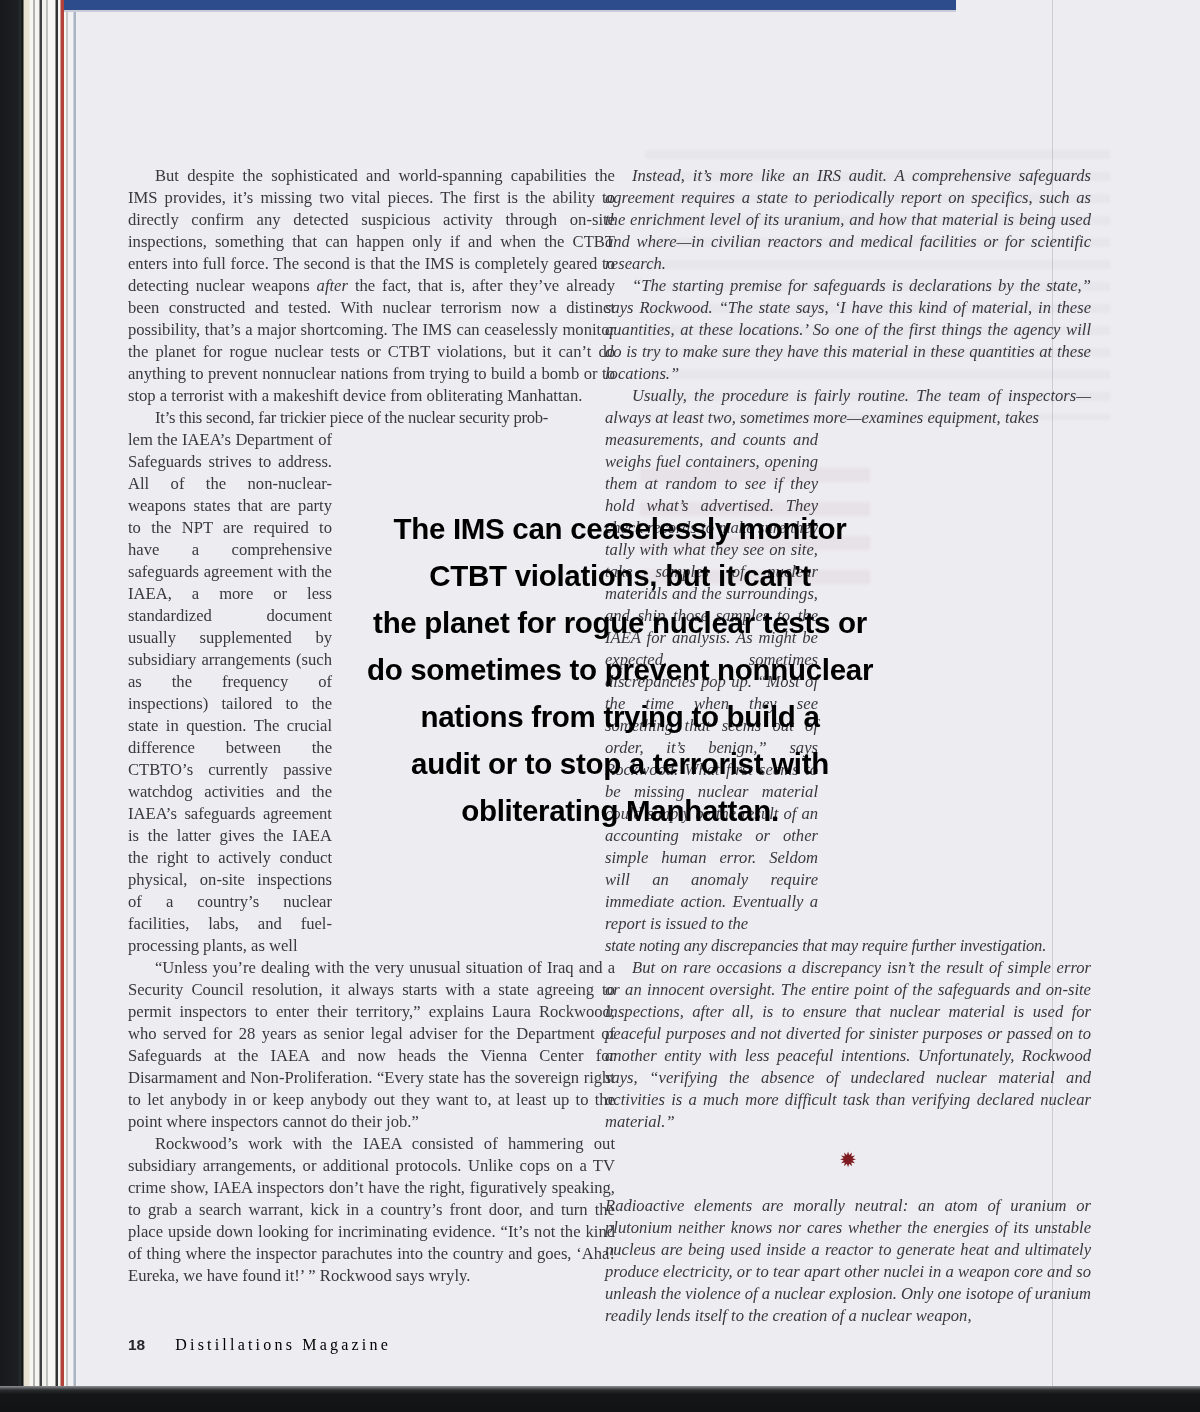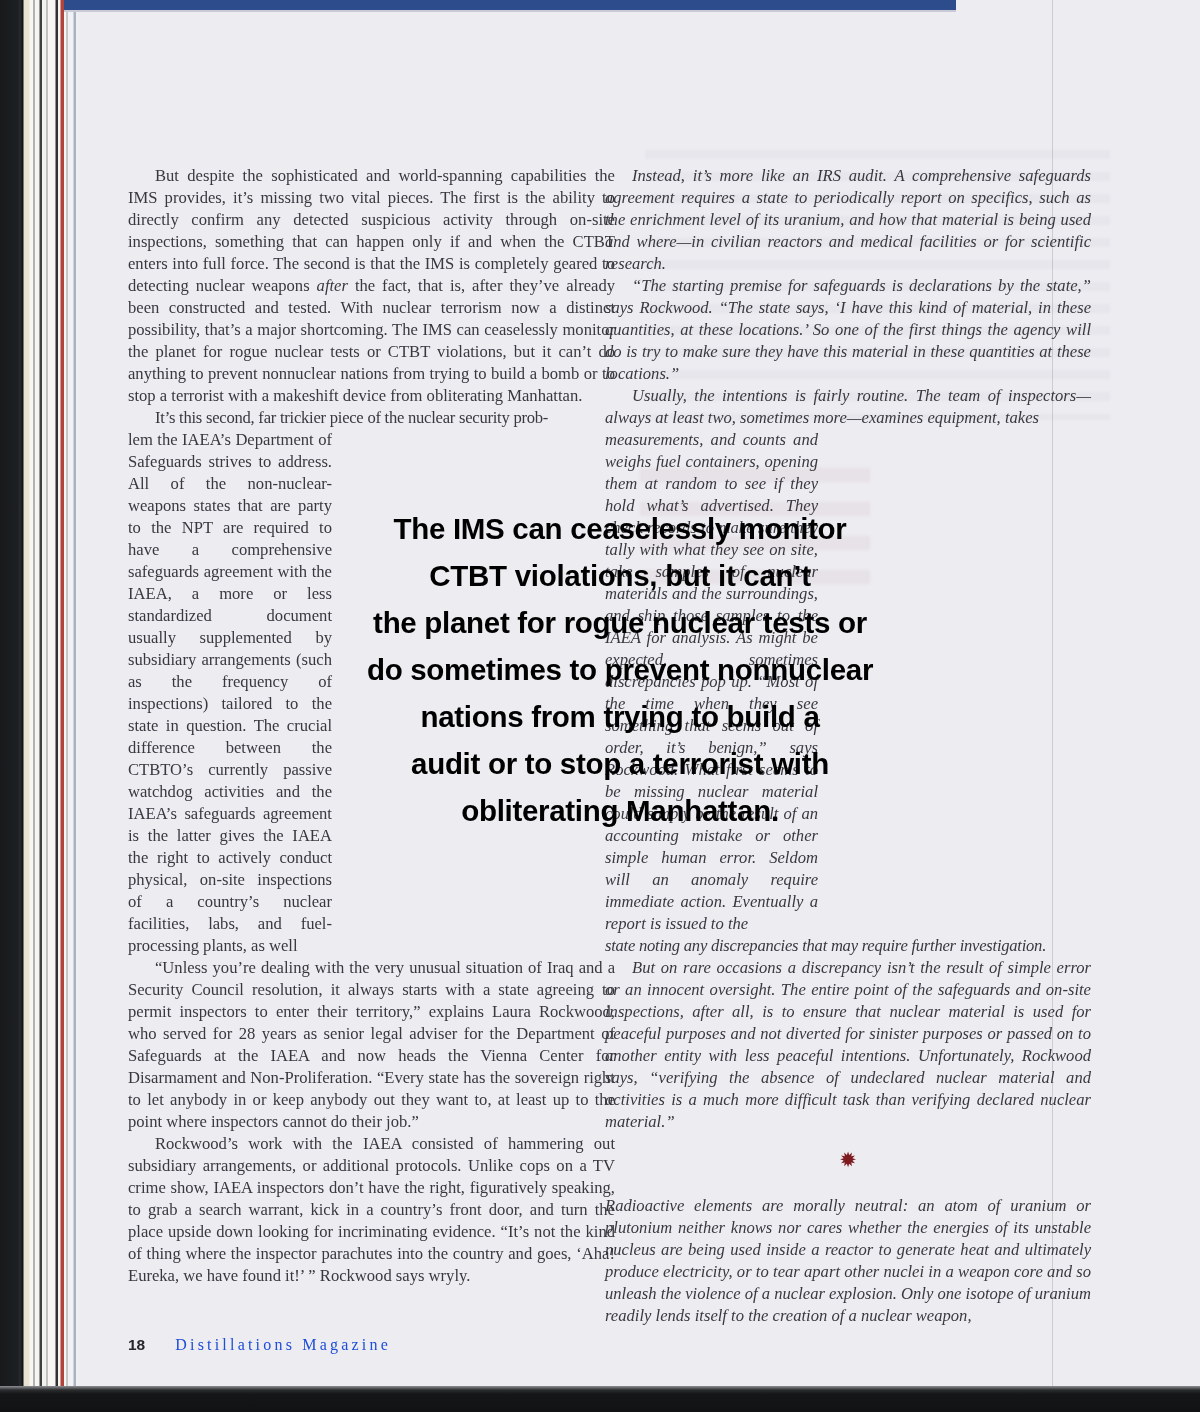--- a/index.html
+++ b/index.html
@@ -123,21 +123,21 @@
   .folio {
     font-family: "Liberation Sans", sans-serif;
     font-weight: bold;
     font-size: 15.5px;
     color: #26262b;
   }
   .magname {
     font-family: "Liberation Serif", serif;
     font-size: 16px;
     letter-spacing: 3.2px;
-    color: #1d4ed8;
+    color: #000000;
   }
 </style>
 </head>
 <body>
 
 <div id="stage" style="background: rgb(237, 236, 241);">
 
   <div class="edge-stripes"></div>
   <div class="top-blue-bar" id="top-bar" style="background: rgb(44, 76, 139);"></div>
   <div class="right-page-edge"></div>
@@ -149,21 +149,21 @@
     <p class="indent"><span>But despite the sophisticated and world-spanning capabilities the IMS provides, it’s missing two vital pieces. The first is the ability to directly confirm any detected suspicious activity through on-site inspections, something that can happen only if and when the CTBT enters into full force. The second is that the IMS is completely geared to detecting nuclear weapons </span><em>after</em><span> the fact, that is, after they’ve already been constructed and tested. With nuclear terrorism now a distinct possibility, that’s a major shortcoming. The IMS can ceaselessly monitor the planet for rogue nuclear tests or CTBT violations, but it can’t do anything to prevent nonnuclear nations from trying to build a bomb or to stop a terrorist with a makeshift device from obliterating Manhattan.</span></p>
     <p class="indent oneline">It’s this second, far trickier piece of the nuclear security prob-</p>
     <p class="narrow-left">lem the IAEA’s Department of Safeguards strives to address. All of the non-nuclear-weapons states that are party to the NPT are required to have a comprehensive safeguards agreement with the IAEA, a more or less standardized document usually supplemented by subsidiary arrangements (such as the frequency of inspections) tailored to the state in question. The crucial difference between the CTBTO’s currently passive watchdog activities and the IAEA’s safeguards agreement is the latter gives the IAEA the right to actively conduct physical, on-site inspections of a country’s nuclear facilities, labs, and fuel-processing plants, as well</p>
     <p class="indent">“Unless you’re dealing with the very unusual situation of Iraq and a Security Council resolution, it always starts with a state agreeing to permit inspectors to enter their territory,” explains Laura Rockwood, who served for 28 years as senior legal adviser for the Department of Safeguards at the IAEA and now heads the Vienna Center for Disarmament and Non-Proliferation. “Every state has the sovereign right to let anybody in or keep anybody out they want to, at least up to the point where inspectors cannot do their job.”</p>
     <p class="indent">Rockwood’s work with the IAEA consisted of hammering out subsidiary arrangements, or additional protocols. Unlike cops on a TV crime show, IAEA inspectors don’t have the right, figuratively speaking, to grab a search warrant, kick in a country’s front door, and turn the place upside down looking for incriminating evidence. “It’s not the kind of thing where the inspector parachutes into the country and goes, ‘Aha! Eureka, we have found it!’ ” Rockwood says wryly.</p>
   </div>
 
   <div class="col" id="right-col">
     <p class="indent">Instead, it’s more like an IRS audit. A comprehensive safeguards agreement requires a state to periodically report on specifics, such as the enrichment level of its uranium, and how that material is being used and where—in civilian reactors and medical facilities or for scientific research.</p>
     <p class="indent">“The starting premise for safeguards is declarations by the state,” says Rockwood. “The state says, ‘I have this kind of material, in these quantities, at these locations.’ So one of the first things the agency will do is try to make sure they have this material in these quantities at these locations.”</p>
-    <p class="indent">Usually, the intentions is fairly routine. The team of inspectors—always at least two, sometimes more—examines equipment, takes</p>
+    <p class="indent">Usually, the procedure is fairly routine. The team of inspectors—always at least two, sometimes more—examines equipment, takes</p>
     <p class="narrow-right">measurements, and counts and weighs fuel containers, opening them at random to see if they hold what’s advertised. They check records to make sure they tally with what they see on site, take samples of nuclear materials and the surroundings, and ship those samples to the IAEA for analysis. As might be expected, sometimes discrepancies pop up. “Most of the time when they see something that seems out of order, it’s benign,” says Rockwood. What first seems to be missing nuclear material could simply be the result of an accounting mistake or other simple human error. Seldom will an anomaly require immediate action. Eventually a report is issued to the</p>
     <p class="oneline">state noting any discrepancies that may require further investigation.</p>
     <p class="indent">But on rare occasions a discrepancy isn’t the result of simple error or an innocent oversight. The entire point of the safeguards and on-site inspections, after all, is to ensure that nuclear material is used for peaceful purposes and not diverted for sinister purposes or passed on to another entity with less peaceful intentions. Unfortunately, Rockwood says, “verifying the absence of undeclared nuclear material and activities is a much more difficult task than verifying declared nuclear material.”</p>
     <div class="divider" id="divider" style="color: rgb(126, 27, 32);"><span>✹</span></div>
     <p>Radioactive elements are morally neutral: an atom of uranium or plutonium neither knows nor cares whether the energies of its unstable nucleus are being used inside a reactor to generate heat and ultimately produce electricity, or to tear apart other nuclei in a weapon core and so unleash the violence of a nuclear explosion. Only one isotope of uranium readily lends itself to the creation of a nuclear weapon,</p>
   </div>
 
   <div class="pull-quote" id="pull-quote" style="color: #000000;">
     <div>The IMS can ceaselessly monitor</div>
     <div>CTBT violations, but it can’t</div>

